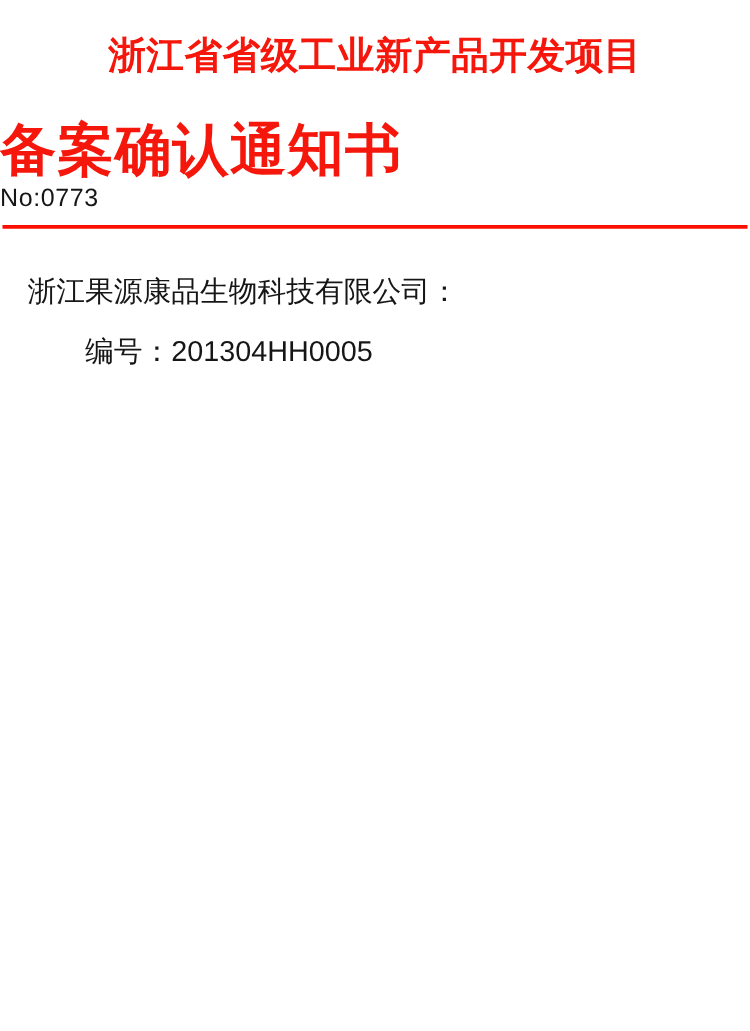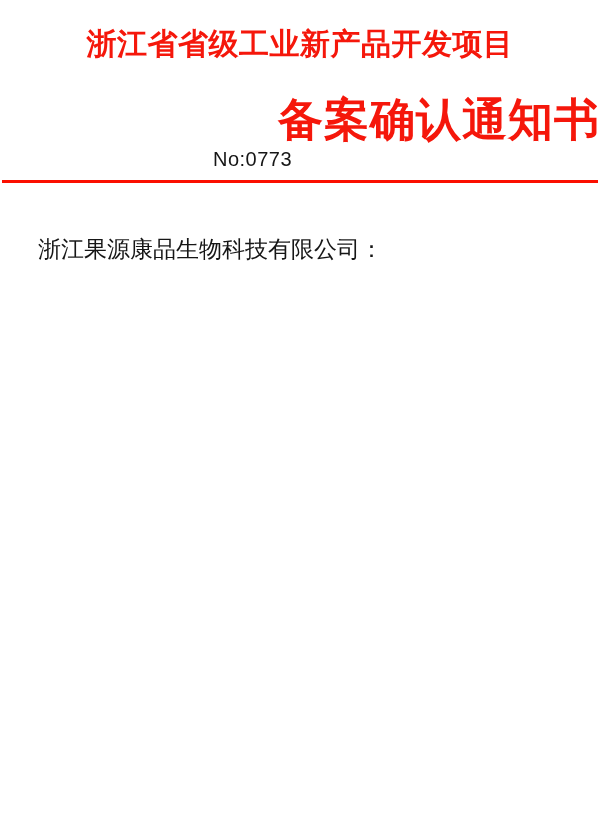--- a/index.html
+++ b/index.html
@@ -18,41 +18,41 @@
     color:var(--text-black);
   }
   .project-title{
     position:absolute;top:24px;left:0;width:600px;
     text-align:center;
     font-size:30px;font-weight:bold;color:var(--title-red);
     letter-spacing:0.5px;
   }
   .notice-title{
     position:absolute;top:90px;left:0;width:600px;
-    text-align:right;
+    text-align:left;
     font-size:45px;font-weight:bold;color:var(--title-red);
     letter-spacing:1px;
   }
   .doc-number{
     position:absolute;top:148px;left:0;width:505px;
-    text-align:center;
+    text-align:left;
     font-size:20px;color:var(--text-black);
     letter-spacing:0.5px;
   }
   .header-rule{
     position:absolute;top:180px;left:2px;right:2px;height:3px;
     background:var(--rule-red);
   }
   .doc-body{
     position:absolute;top:209px;left:22px;width:556px;
     font-size:23px;line-height:48px;
     color:var(--text-black);
     text-align:justify;
   }
-  .doc-body p{margin:16px;padding:0;}
+  .doc-body p{margin:0;padding:0;}
   .doc-body p.indent{text-indent:2em;}
   .seal{
     position:absolute;left:358px;top:626px;
     width:176px;height:176px;
     opacity:0.95;
     z-index:1;
   }
   .seal-ring{fill:none;stroke:var(--seal-red);stroke-width:5.5;}
   .seal-star{fill:var(--seal-red);}
   .seal-char{
@@ -78,20 +78,21 @@
   <div class="project-title">浙江省省级工业新产品开发项目</div>
 
   <div class="notice-title">备案确认通知书</div>
 
   <div class="doc-number">No:0773</div>
 
   <div class="header-rule"></div>
 
   <div class="doc-body">
     <p>浙江果源康品生物科技有限公司：</p>
+    <p class="indent">编号：201304HH0005</p>
   </div>
 
   <svg class="seal" viewBox="0 0 180 180" xmlns="http://www.w3.org/2000/svg">
     <circle class="seal-ring" cx="90" cy="90" r="82"></circle>
     <polygon class="seal-star" points="90,60 97.05,80.29 118.53,80.73 101.41,93.71 107.63,114.27 90,102 72.37,114.27 78.59,93.71 61.47,80.73 82.95,80.29"></polygon>
     <g id="seal-arc-text">
         <text x="40.36" y="135.79" transform="rotate(-128.00 40.36 128.79)" class="seal-char">浙</text>
         <text x="29.07" y="113.02" transform="rotate(-104.73 29.07 106.02)" class="seal-char">江</text>
         <text x="27.70" y="87.64" transform="rotate(-81.45 27.70 80.64)" class="seal-char">省</text>
         <text x="36.47" y="63.78" transform="rotate(-58.18 36.47 56.78)" class="seal-char">经</text>

